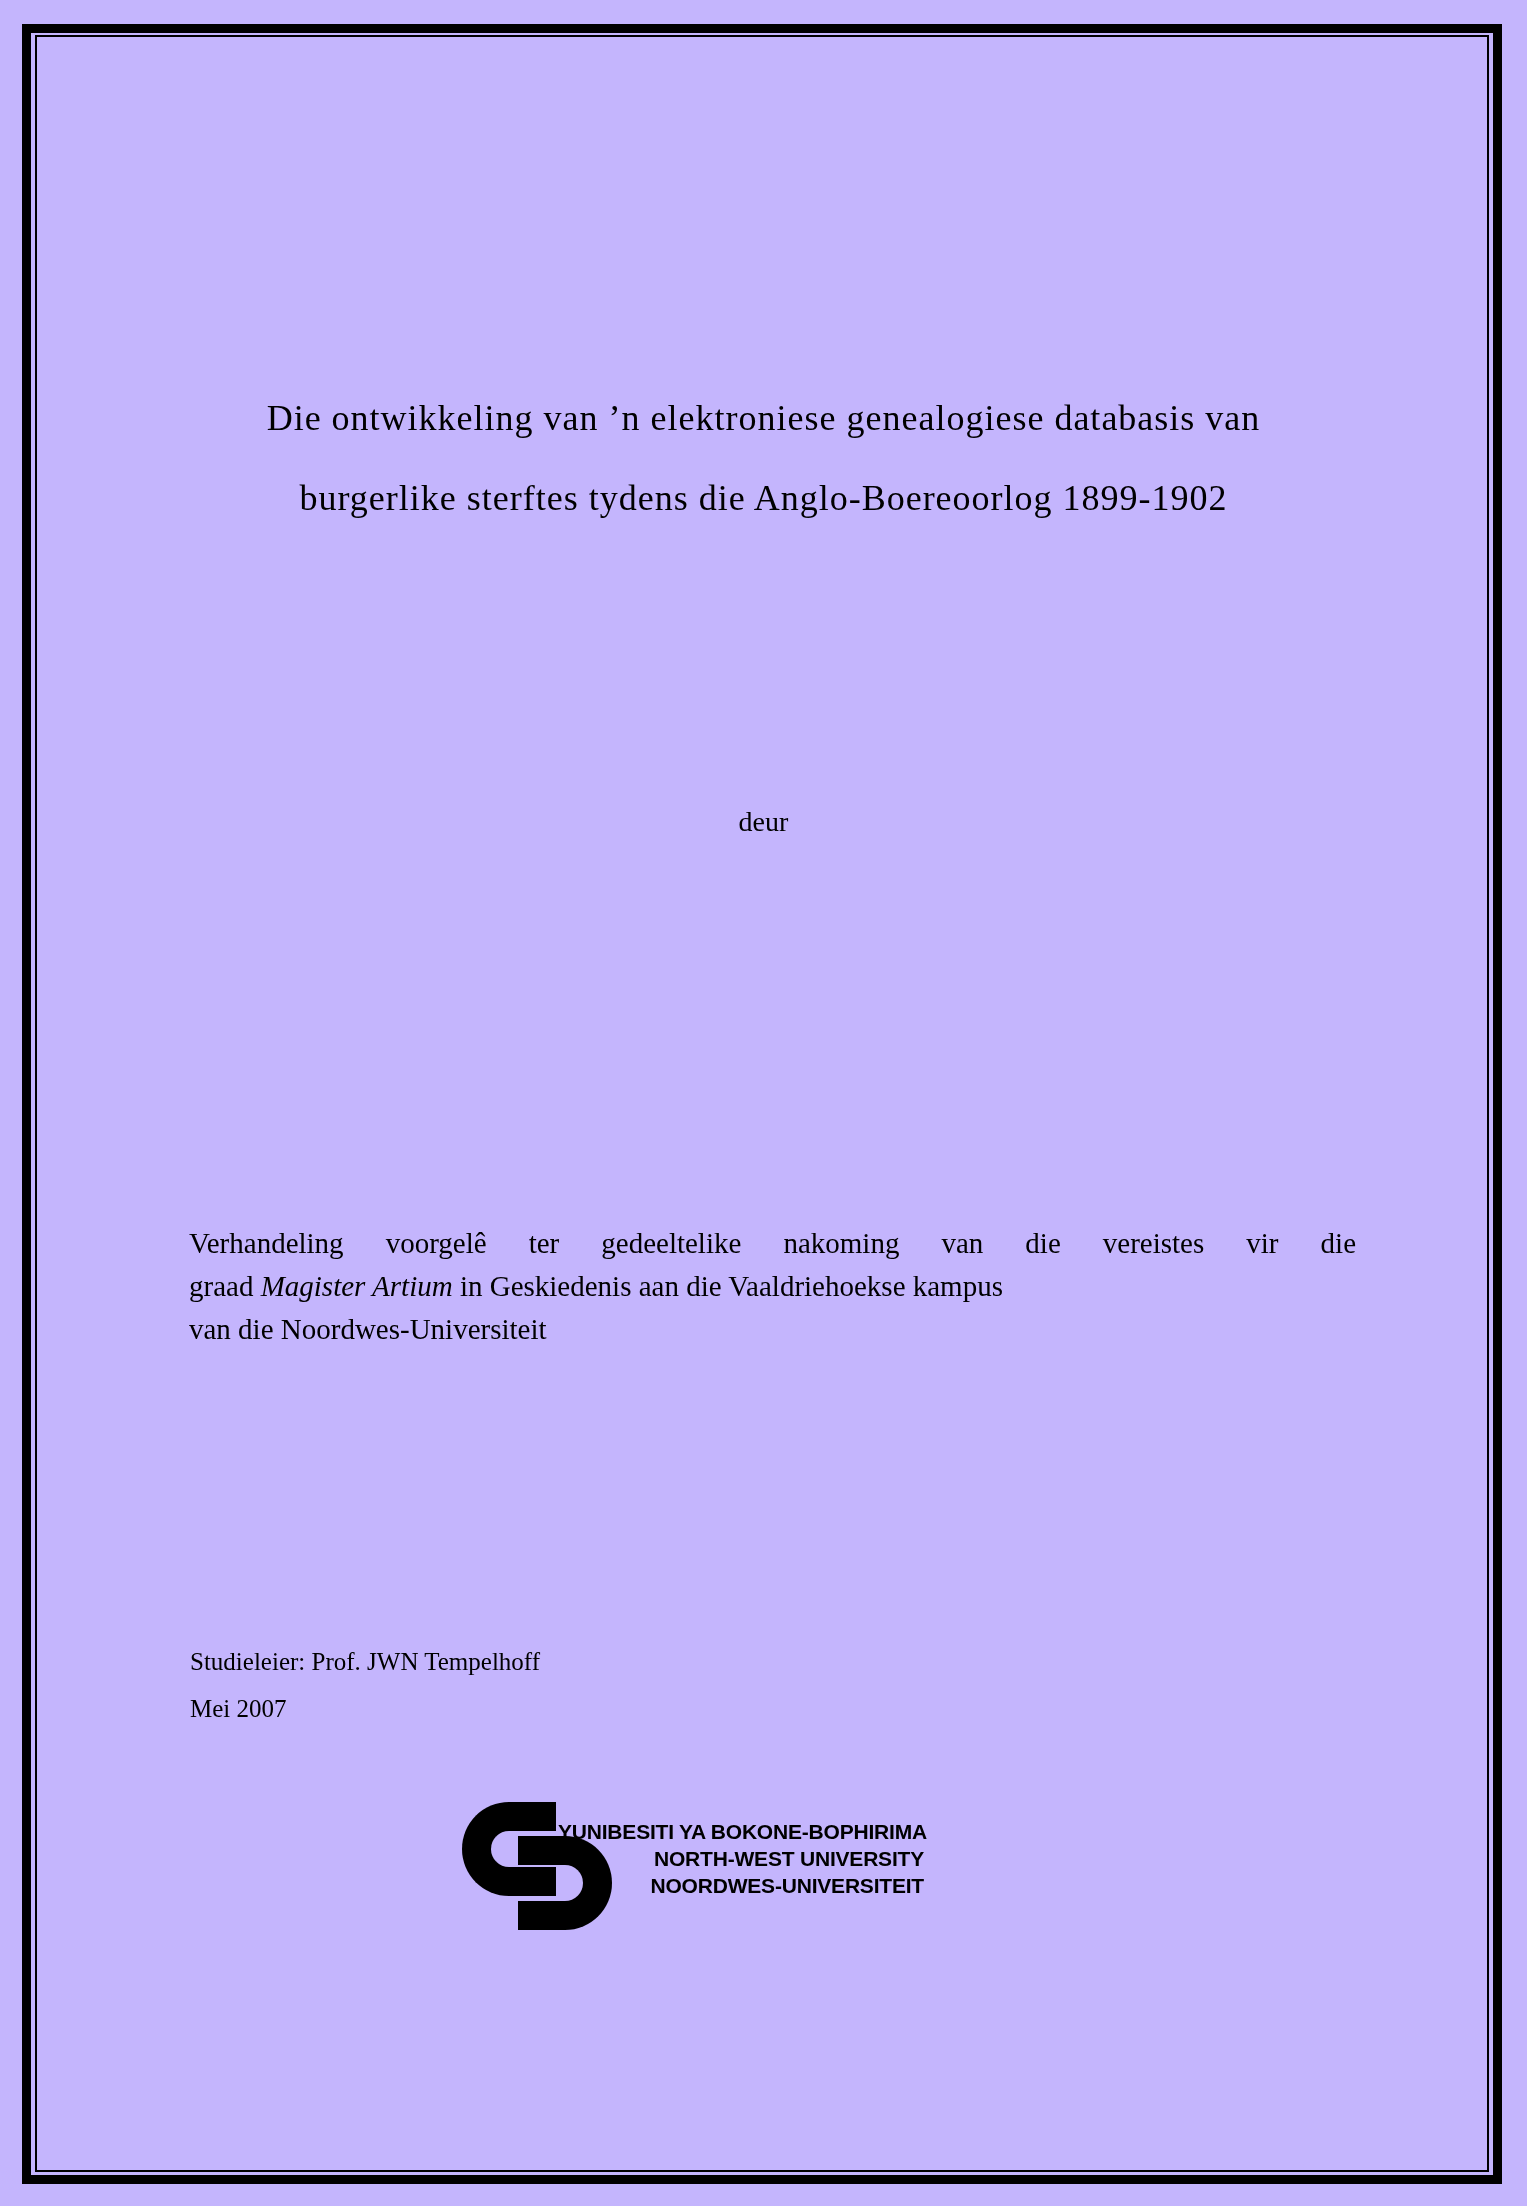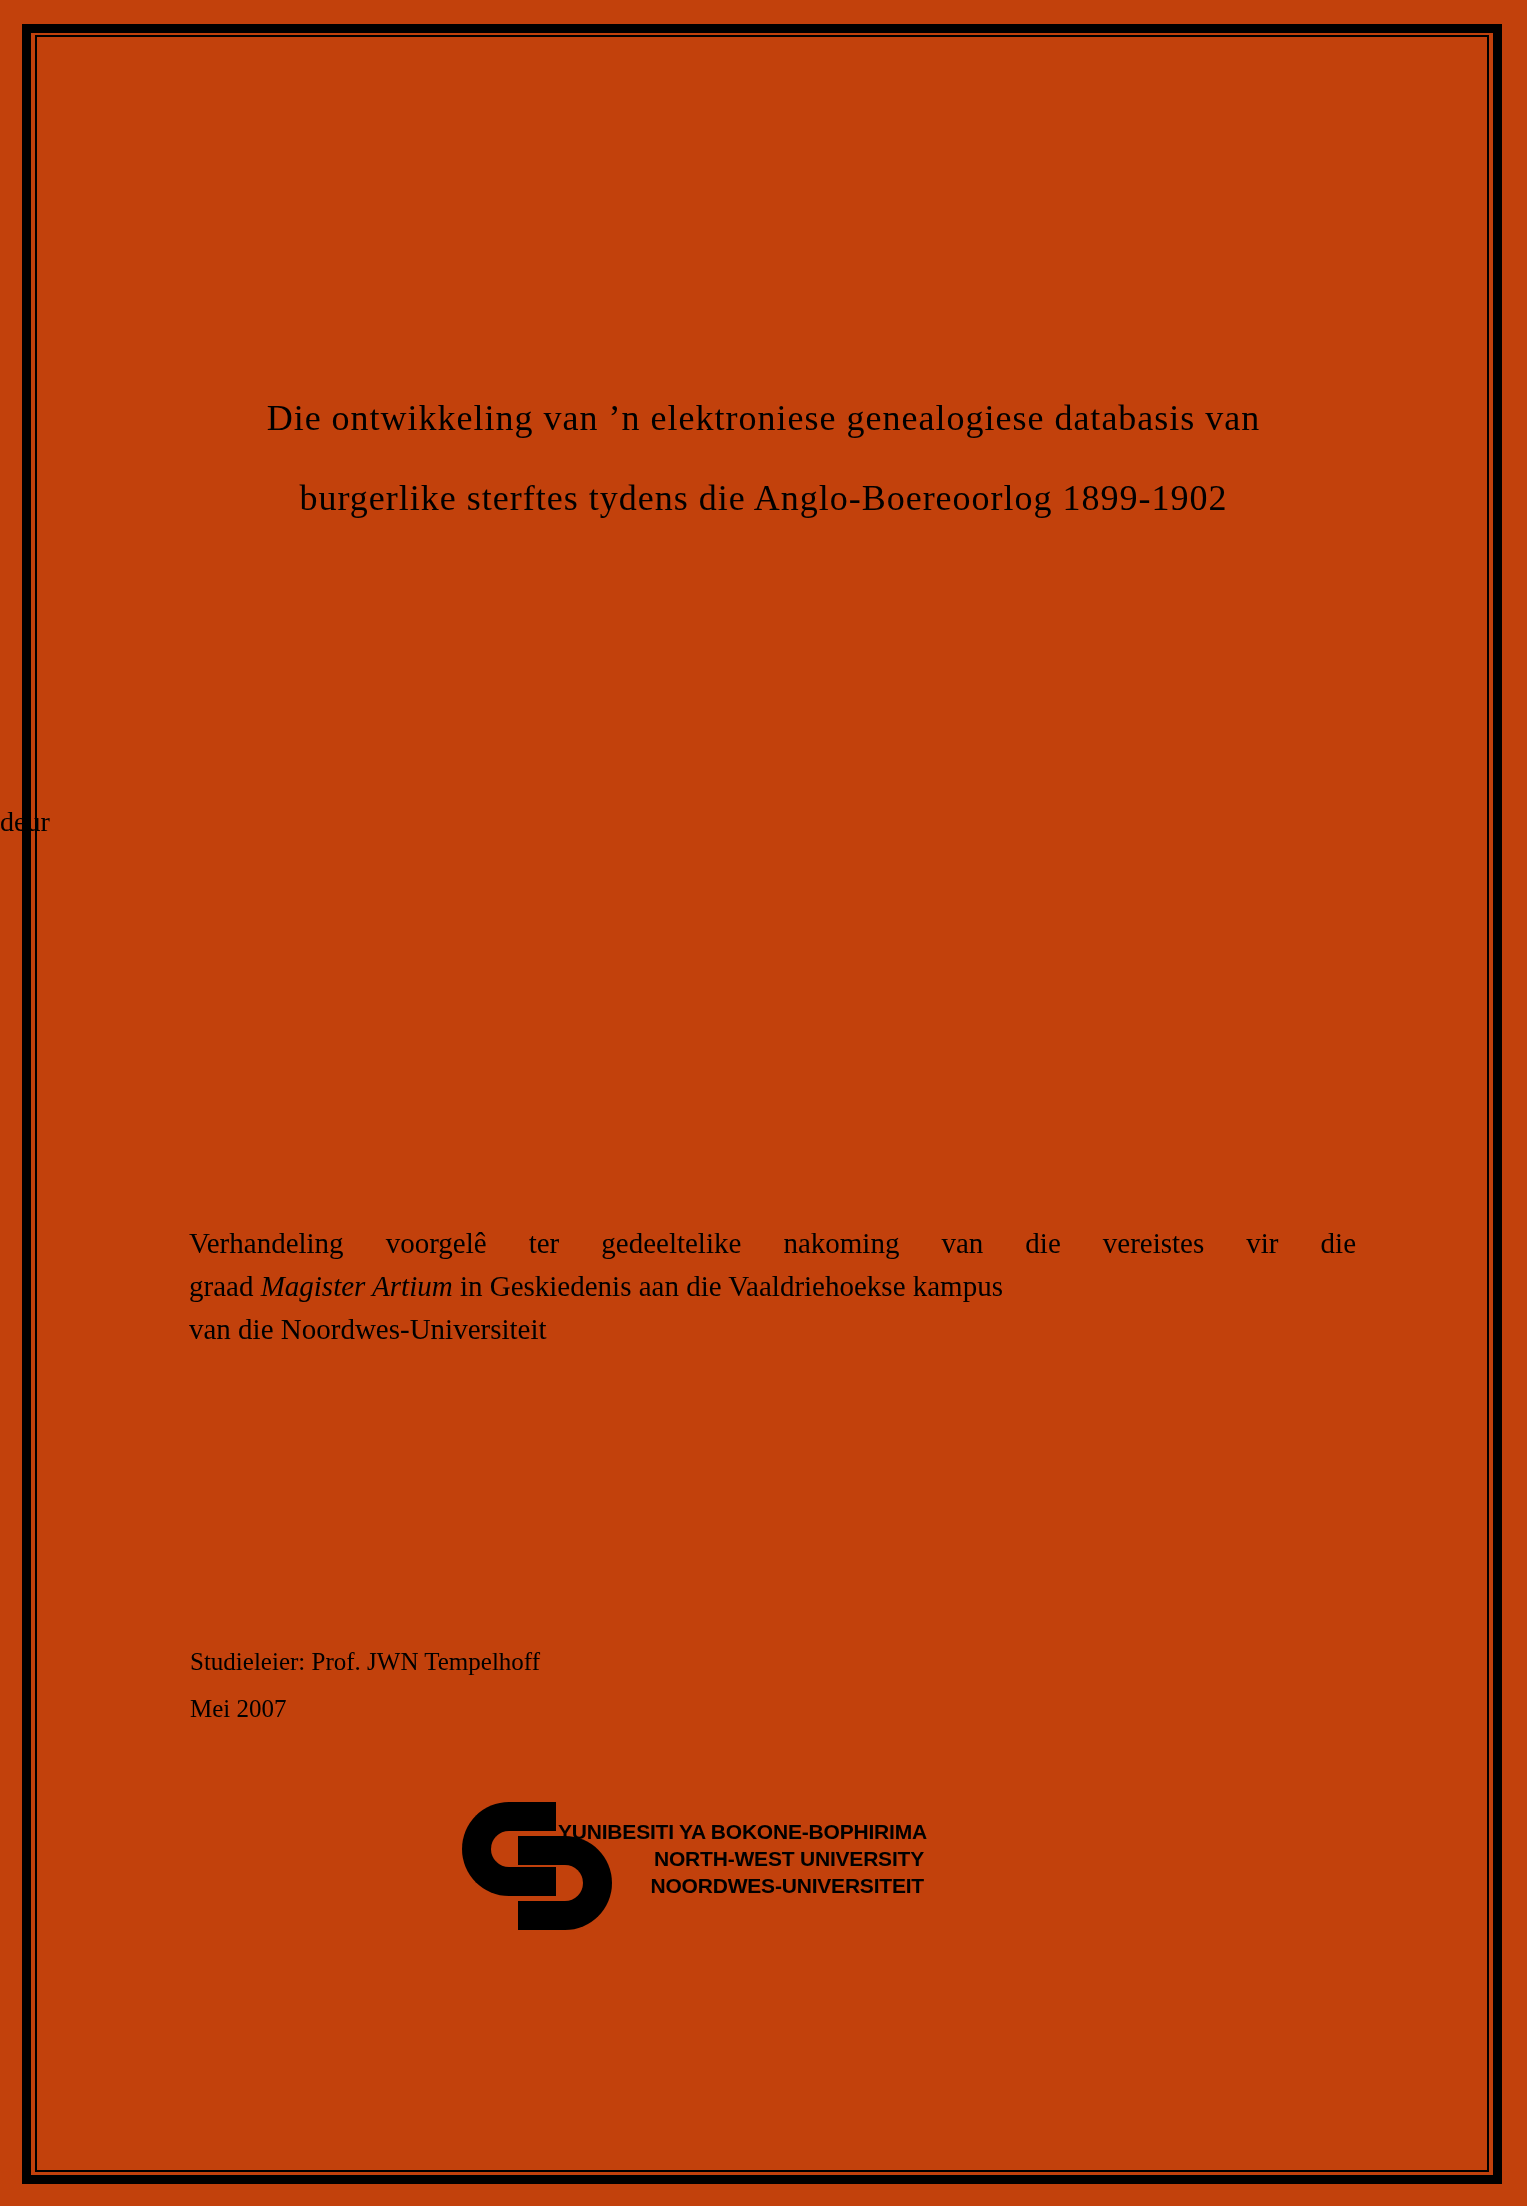--- a/index.html
+++ b/index.html
@@ -1,19 +1,19 @@
 <!DOCTYPE html>
 <html><head>
 <meta charset="utf-8">
 <style>
   html,body{margin:0;padding:0;background:#e8e8e8;}
   .page{
     position:relative;
     width:1527px;height:2206px;
-    background:#c2410c;
+    background:#c4b5fd;
     font-family:"Liberation Serif", serif;
     color:#000;
     overflow:hidden;
     margin:0 auto;
   }
   
   .outer-frame{
     position:absolute;left:22px;top:24px;width:1480px;height:2160px;
     border:9px solid #000;box-sizing:border-box;
   }
@@ -22,21 +22,21 @@
     border:2px solid #000;box-sizing:border-box;
   }
   .title{
     position:absolute;top:378px;left:100px;width:1327px;
     text-align:center;
     font-size:36px;line-height:80px;letter-spacing:1px;
     white-space:nowrap;
   }
   .byline{
     position:absolute;top:806px;left:0;width:1527px;
-    text-align:left;font-size:28px;line-height:32px;
+    text-align:center;font-size:28px;line-height:32px;
   }
   .author{
     position:absolute;top:961px;left:0;width:1527px;
     text-align:center;font-size:32px;line-height:36px;
   }
   .statement{
     position:absolute;top:1222px;left:189px;width:1167px;
     font-size:29px;line-height:43px;
   }
   .statement .just{

